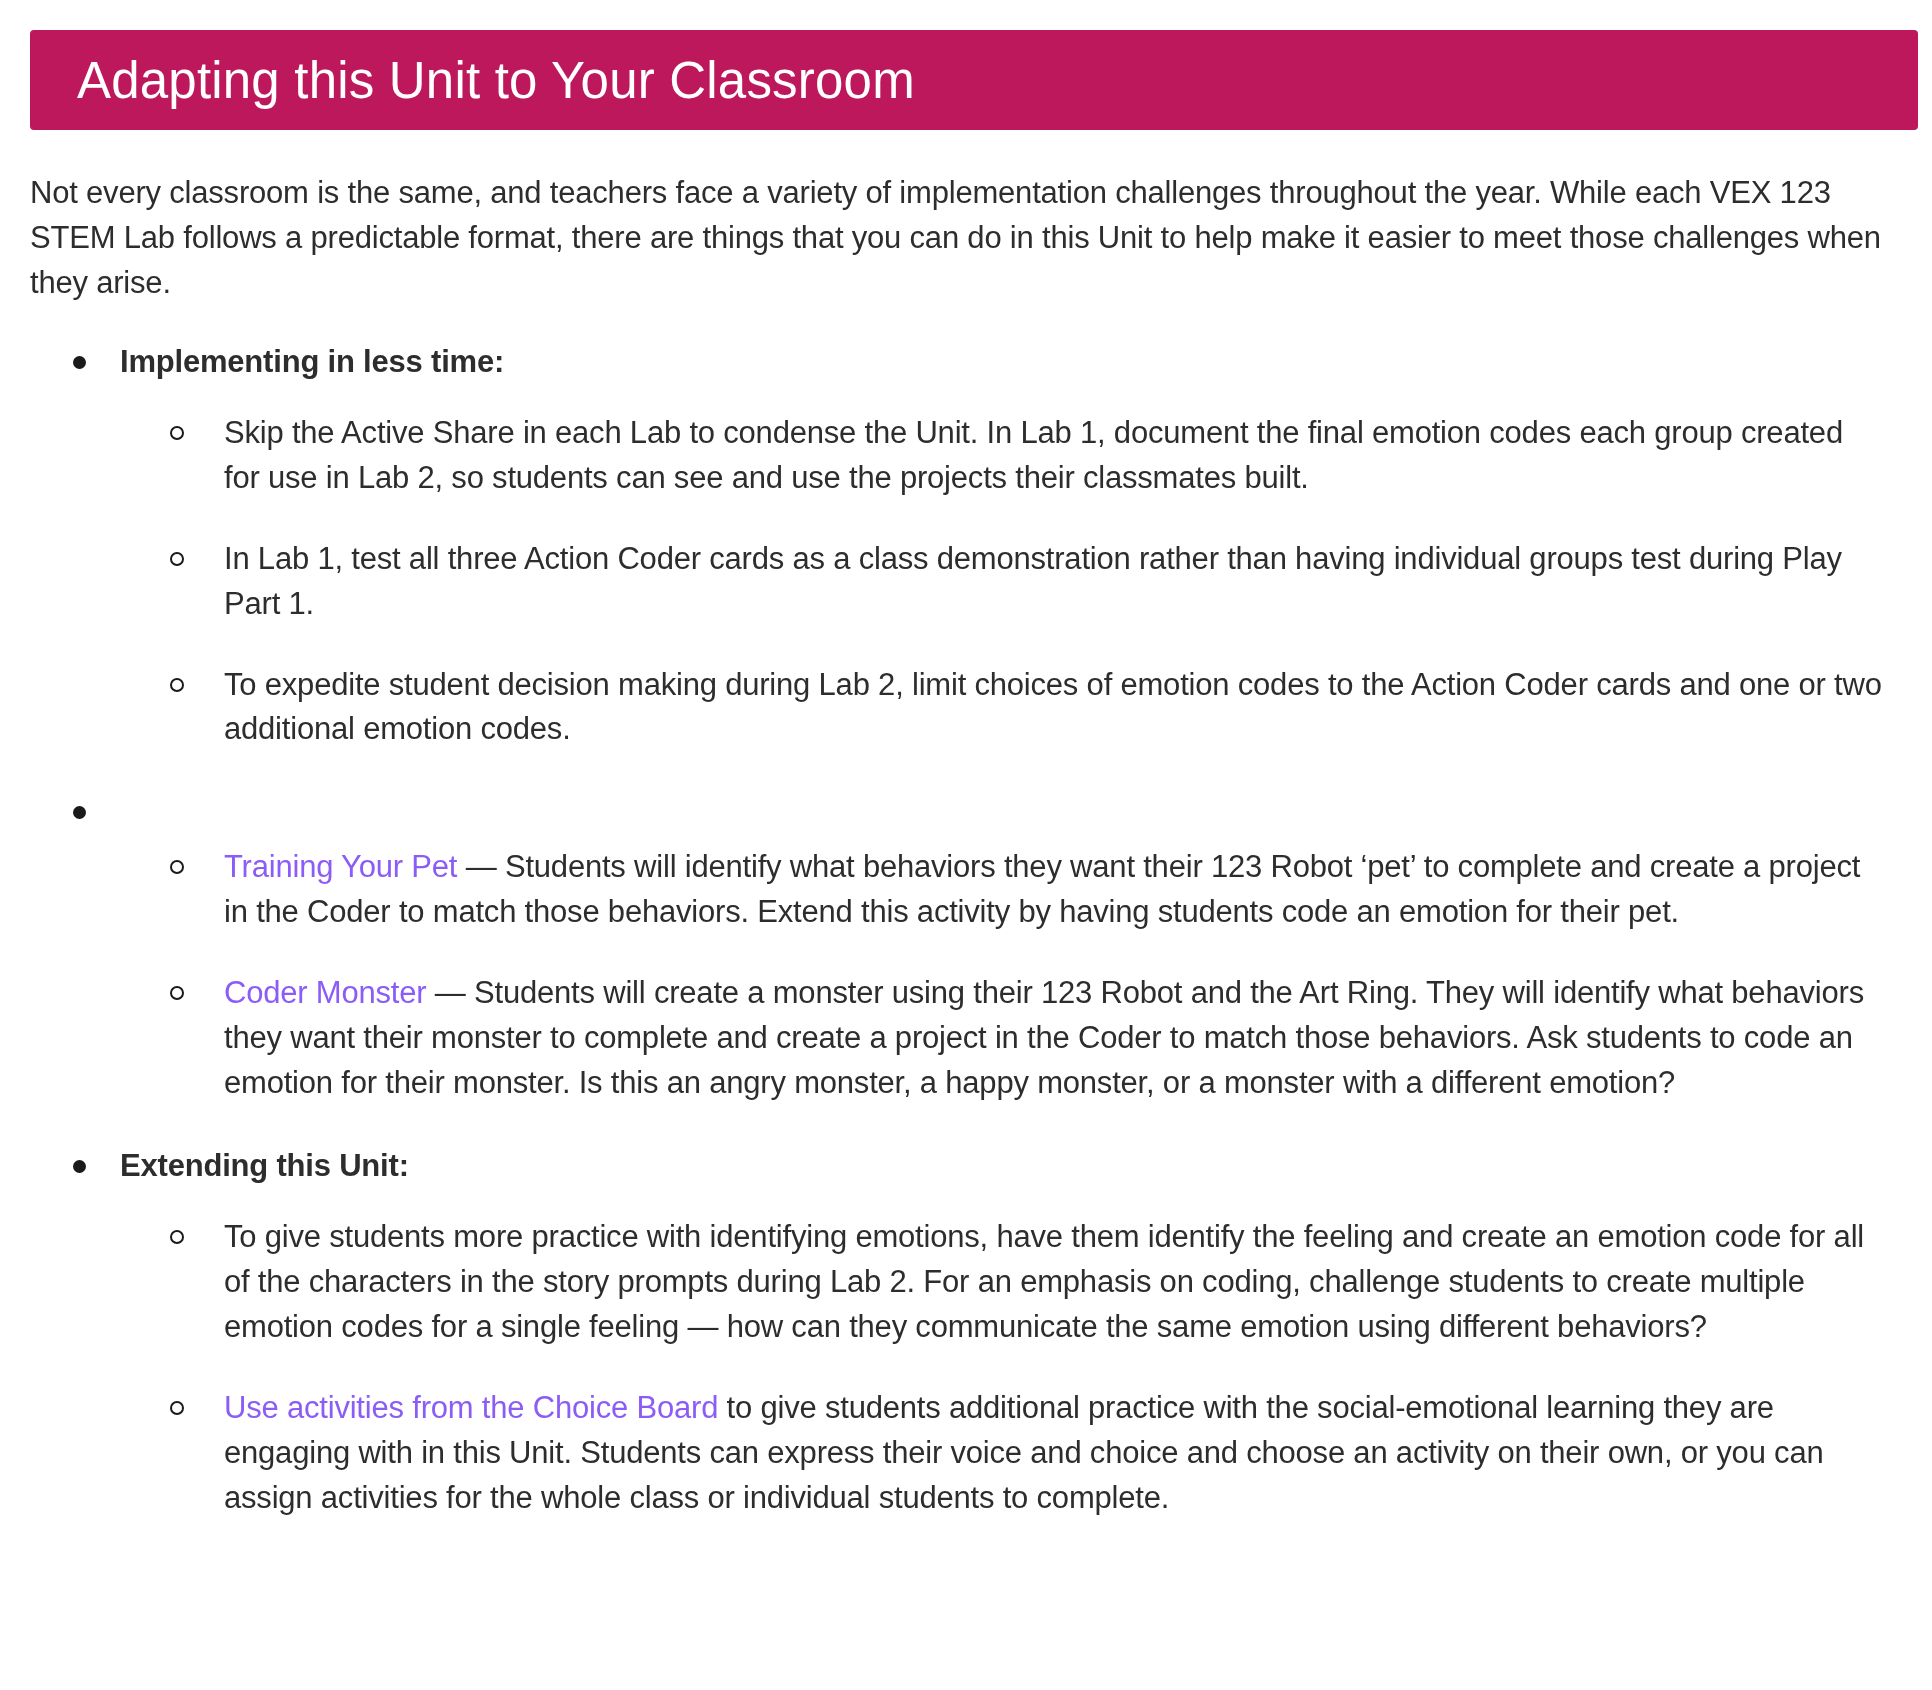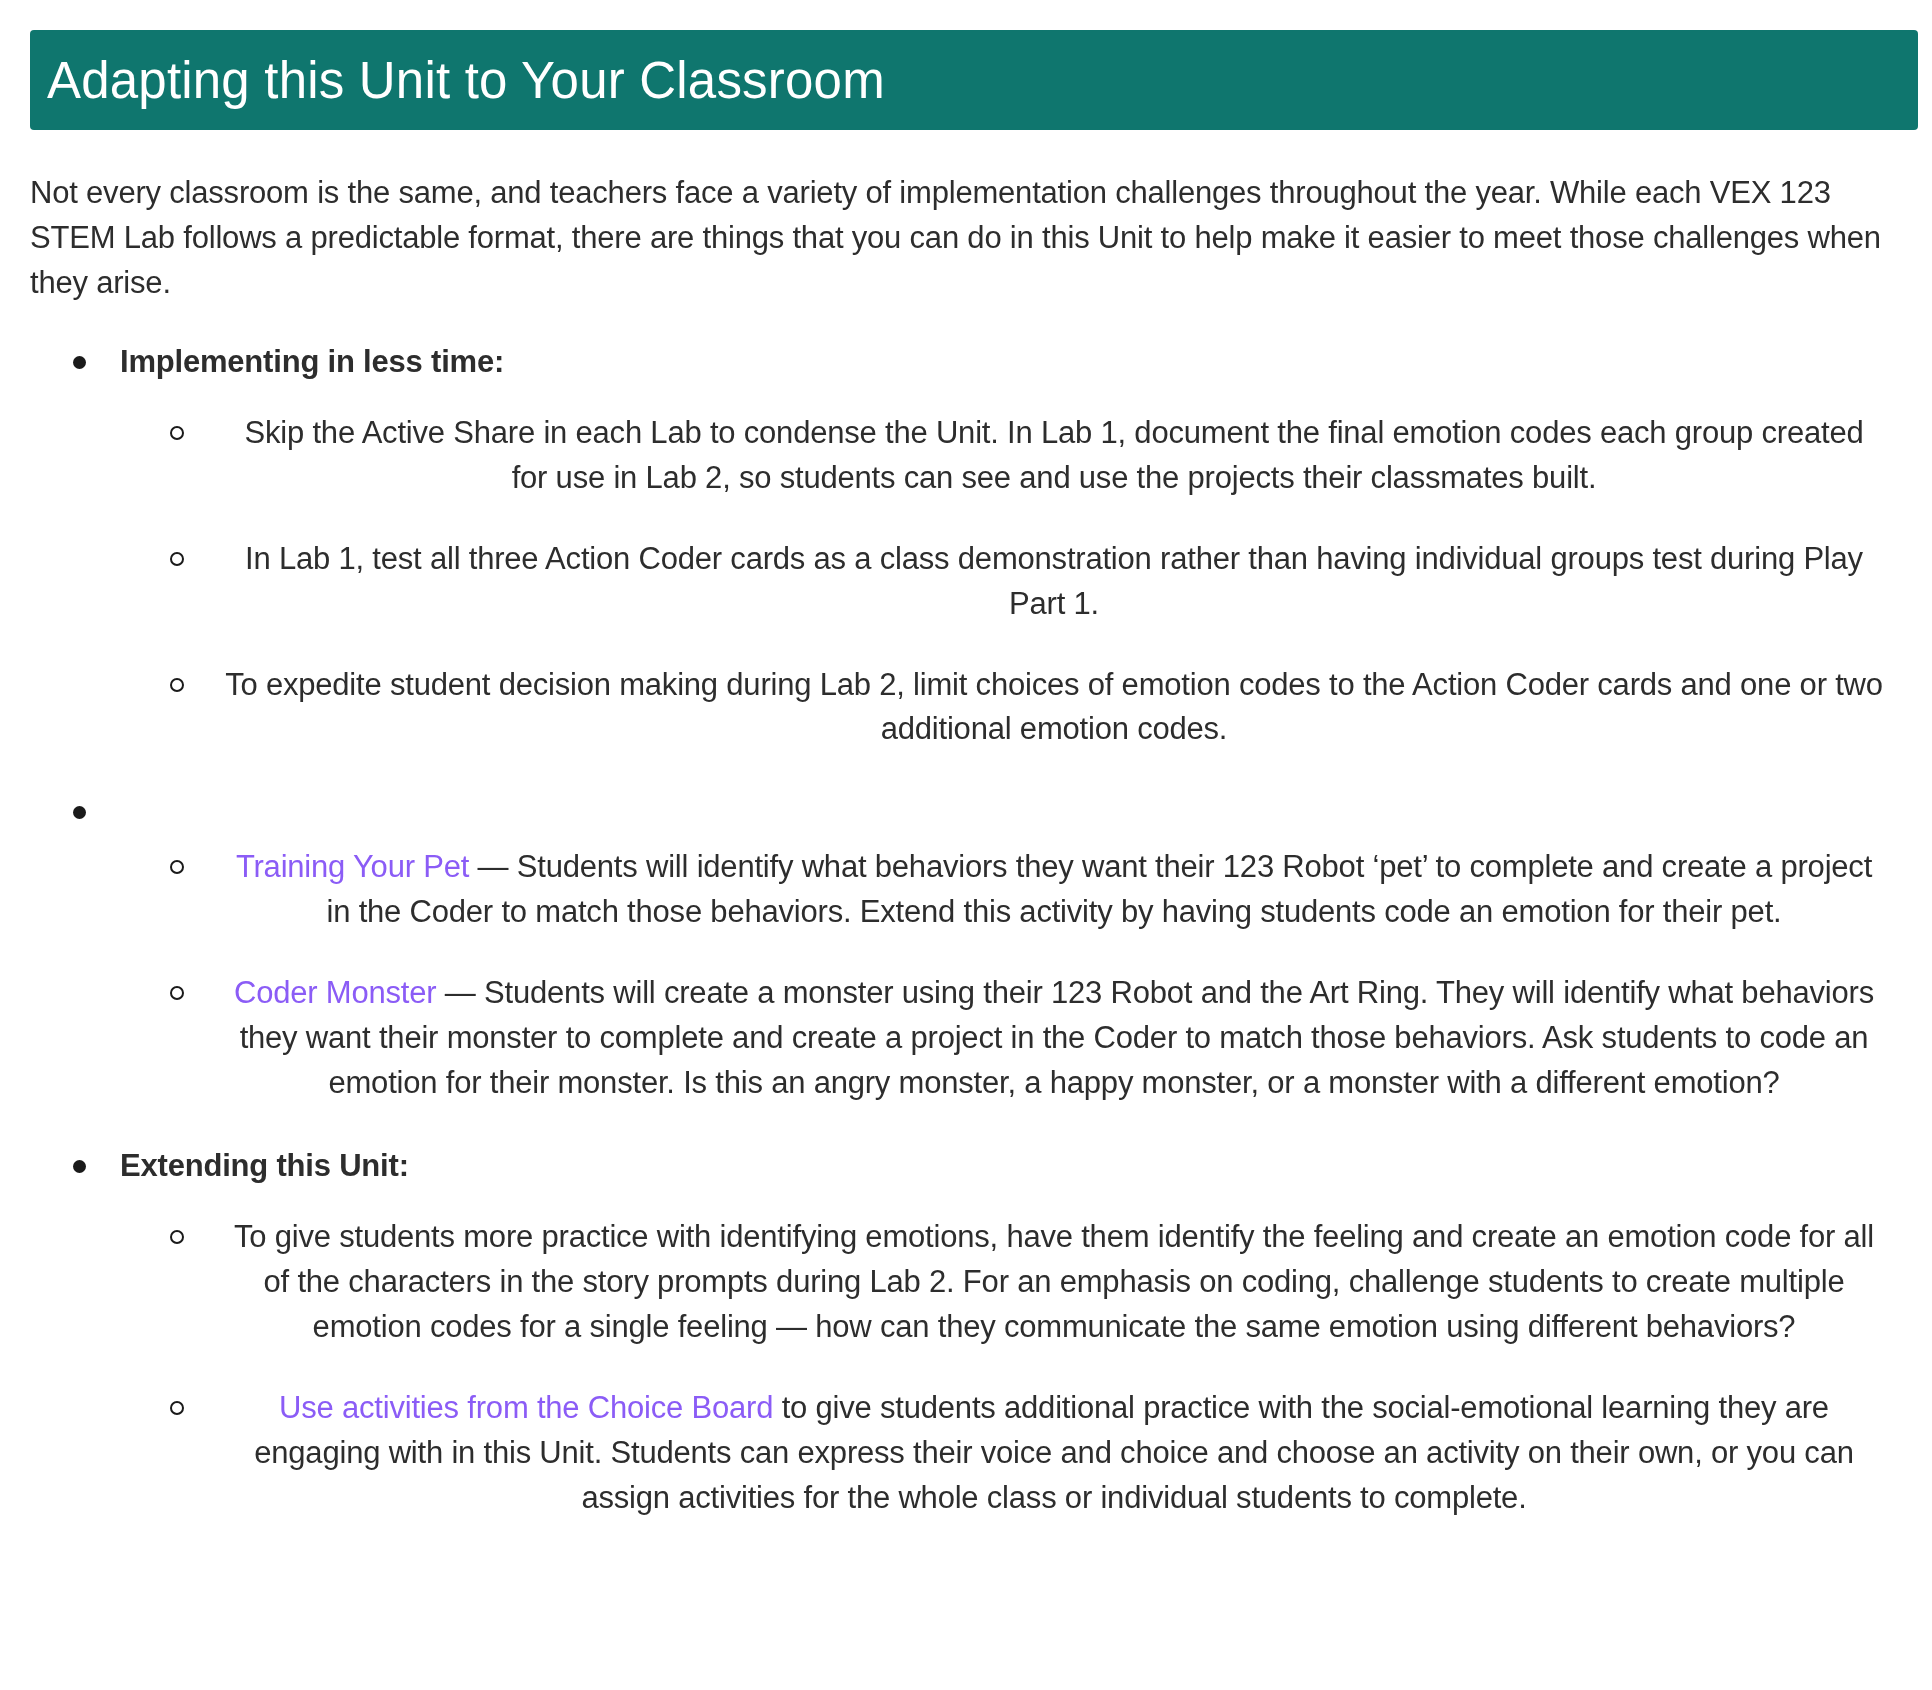--- a/index.html
+++ b/index.html
@@ -16,25 +16,25 @@
   .page {
     width: 1932px;
     min-height: 1690px;
     background: #ffffff;
     box-sizing: border-box;
   }
   
   .header-bar {
     margin: 30px 14px 0 30px;
     height: 100px;
-    background: #0f766e;
+    background: #be185d;
     border-radius: 4px;
     display: flex;
     align-items: center;
-    padding-left: 17px;
+    padding-left: 47px;
     box-sizing: border-box;
   }
   .header-title {
     color: #ffffff;
     font-size: 51px;
     font-weight: 400;
     letter-spacing: 0.2px;
     white-space: nowrap;
   }
   
@@ -71,21 +71,21 @@
     background: transparent;
     margin: 15px 40px 0 145px;
   }
   .li-text { max-width: 1660px; }
   .b { font-weight: 700; }
   ul.sub-list {
     list-style: none;
     margin: 26px 0 0 0;
     padding: 0;
   }
-  li.l2 { margin: 0; text-align: center; }
+  li.l2 { margin: 0; }
   li.l2 + li.l2 { margin-top: 36px; }
   a.link {
     color: #8b5cf6;
     text-decoration: none;
     cursor: pointer;
   }
 </style>
 </head>
 <body>
 

